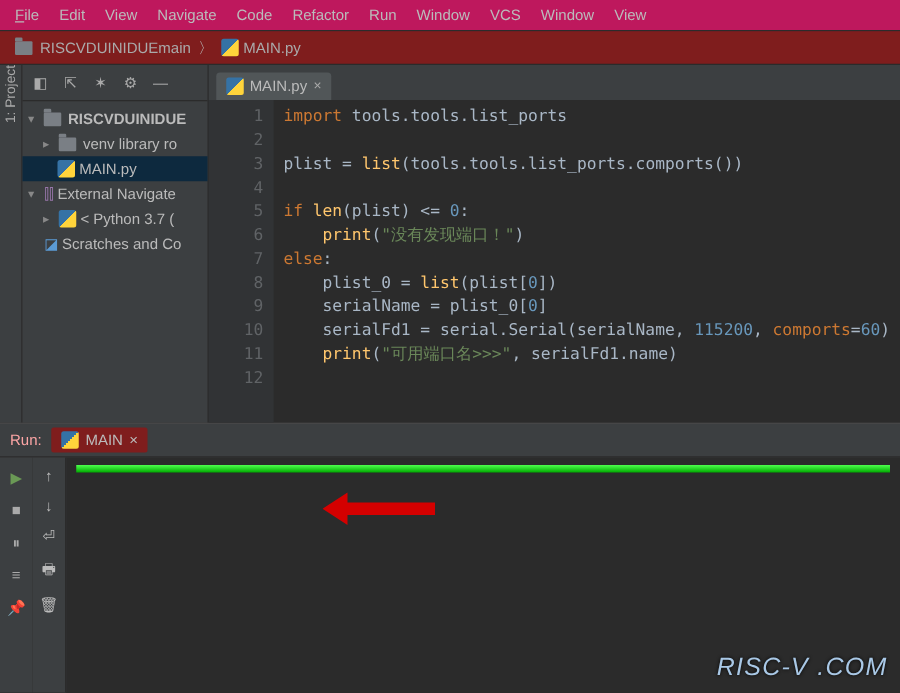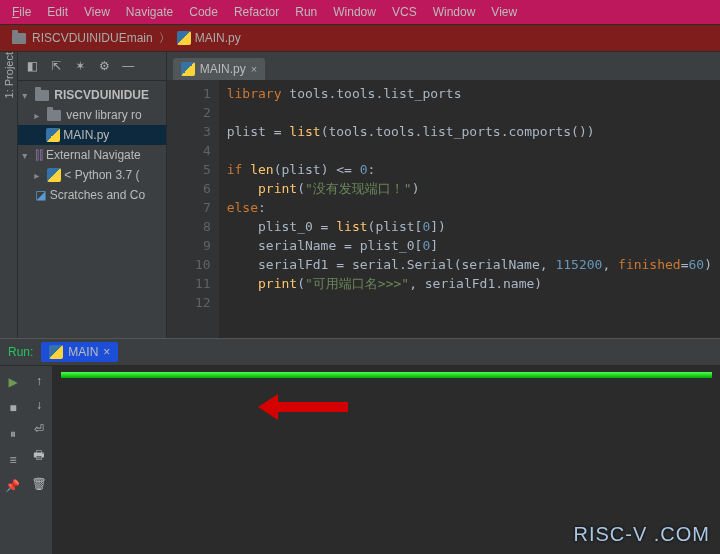--- a/index.html
+++ b/index.html
@@ -29,30 +29,30 @@
 .gutter{width:40px;background:#313335;text-align:right;color:#606366;padding:4px 8px 4px 4px;line-height:19px}
 .codebody{flex:1;padding:4px 8px;line-height:19px;white-space:pre}
 .k{color:#cc7832}
 .s{color:#6a8759}
 .n{color:#6897bb}
 .fn{color:#ffc66d}
 .codebody{color:#a9b7c6}
 .run-panel{border-top:1px solid #555;display:flex;background:#2b2b2b;height:218px}
 .run-wrap{display:flex;flex-direction:column;width:100%}
 .run-tabs{height:26px;background:#3c3f41;display:flex;align-items:center;padding:0 8px;border-bottom:1px solid #2b2b2b;gap:8px}
-.run-tabs .rt-label{color:#22c55e}
-.run-tabs .rt-tab{display:flex;align-items:center;gap:5px;background:#1d4ed8;padding:3px 8px;border-radius:2px}
+.run-tabs .rt-label{color:#fca5a5}
+.run-tabs .rt-tab{display:flex;align-items:center;gap:5px;background:#7f1d1d;padding:3px 8px;border-radius:2px}
 .run-body{flex:1;display:flex}
 .run-rail{width:26px;background:#3c3f41;display:flex;flex-direction:column;align-items:center;gap:10px;padding:8px 0}
 .run-rail .rb{width:16px;height:16px;display:flex;align-items:center;justify-content:center;color:#aaa;cursor:pointer}
 .run-rail2{width:26px;background:#3c3f41;display:flex;flex-direction:column;align-items:center;gap:10px;padding:8px 0;border-right:1px solid #2b2b2b}
 .console{flex:1;font-family:Consolas,monospace;font-size:12px;color:#bbb;padding:6px 8px;line-height:18px;position:relative}
 .green-bar{height:6px;background:linear-gradient(#4dff4d,#0a0);margin-bottom:6px}
 .arrow-red{position:absolute;width:90px;height:30px;left:205px;top:26px}
-.brand{position:absolute;right:10px;bottom:8px;font-family:Impact,Arial,sans-serif;font-size:20px;color:#a9c8e6;text-shadow:0 0 3px #000;letter-spacing:1px}
+.brand{position:absolute;right:10px;bottom:8px;font-family:Impact,Arial,sans-serif;font-size:20px;color:#a9c8e6;text-shadow:0 0 3px #000;font-style:italic;letter-spacing:1px}
 svg{display:block}
 </style>
 </head>
 <body>
 
 <div class="menubar">
   <span><u>F</u>ile</span>
   <span>Edit</span>
   <span>View</span>
   <span>Navigate</span>
@@ -137,30 +137,30 @@
           <div>4</div>
           <div>5</div>
           <div>6</div>
           <div>7</div>
           <div>8</div>
           <div>9</div>
           <div>10</div>
           <div>11</div>
           <div>12</div>
         </div>
-      <div class="codebody"><span class="k">library</span><span> tools.tools.list_ports</span>
+      <div class="codebody"><span class="k">import</span><span> tools.tools.list_ports</span>
 
 <span>plist = </span><span class="fn">list</span><span>(tools.tools.list_ports.comports())</span>
 
 <span class="k">if </span><span class="fn">len</span><span>(plist) &lt;= </span><span class="n">0</span><span>:</span>
 <span class="fn">    print</span><span>(</span><span class="s">"没有发现端口！"</span><span>)</span>
 <span class="k">else</span><span>:</span>
 <span>    plist_0 = </span><span class="fn">list</span><span>(plist[</span><span class="n">0</span><span>])</span>
 <span>    serialName = plist_0[</span><span class="n">0</span><span>]</span>
-<span>    serialFd1 = serial.Serial(serialName</span><span>, </span><span class="n">115200</span><span>, </span><span class="k">finished</span><span>=</span><span class="n">60</span><span>)</span>
+<span>    serialFd1 = serial.Serial(serialName</span><span>, </span><span class="n">115200</span><span>, </span><span class="k">comports</span><span>=</span><span class="n">60</span><span>)</span>
 <span class="fn">    print</span><span>(</span><span class="s">"可用端口名&gt;&gt;&gt;"</span><span>, </span><span>serialFd1.name)</span>
 </div>
     </div>
   </div>
 </div>
 
 <div class="run-panel">
   <div class="run-wrap">
     <div class="run-tabs">
       <span class="rt-label">Run:</span>

